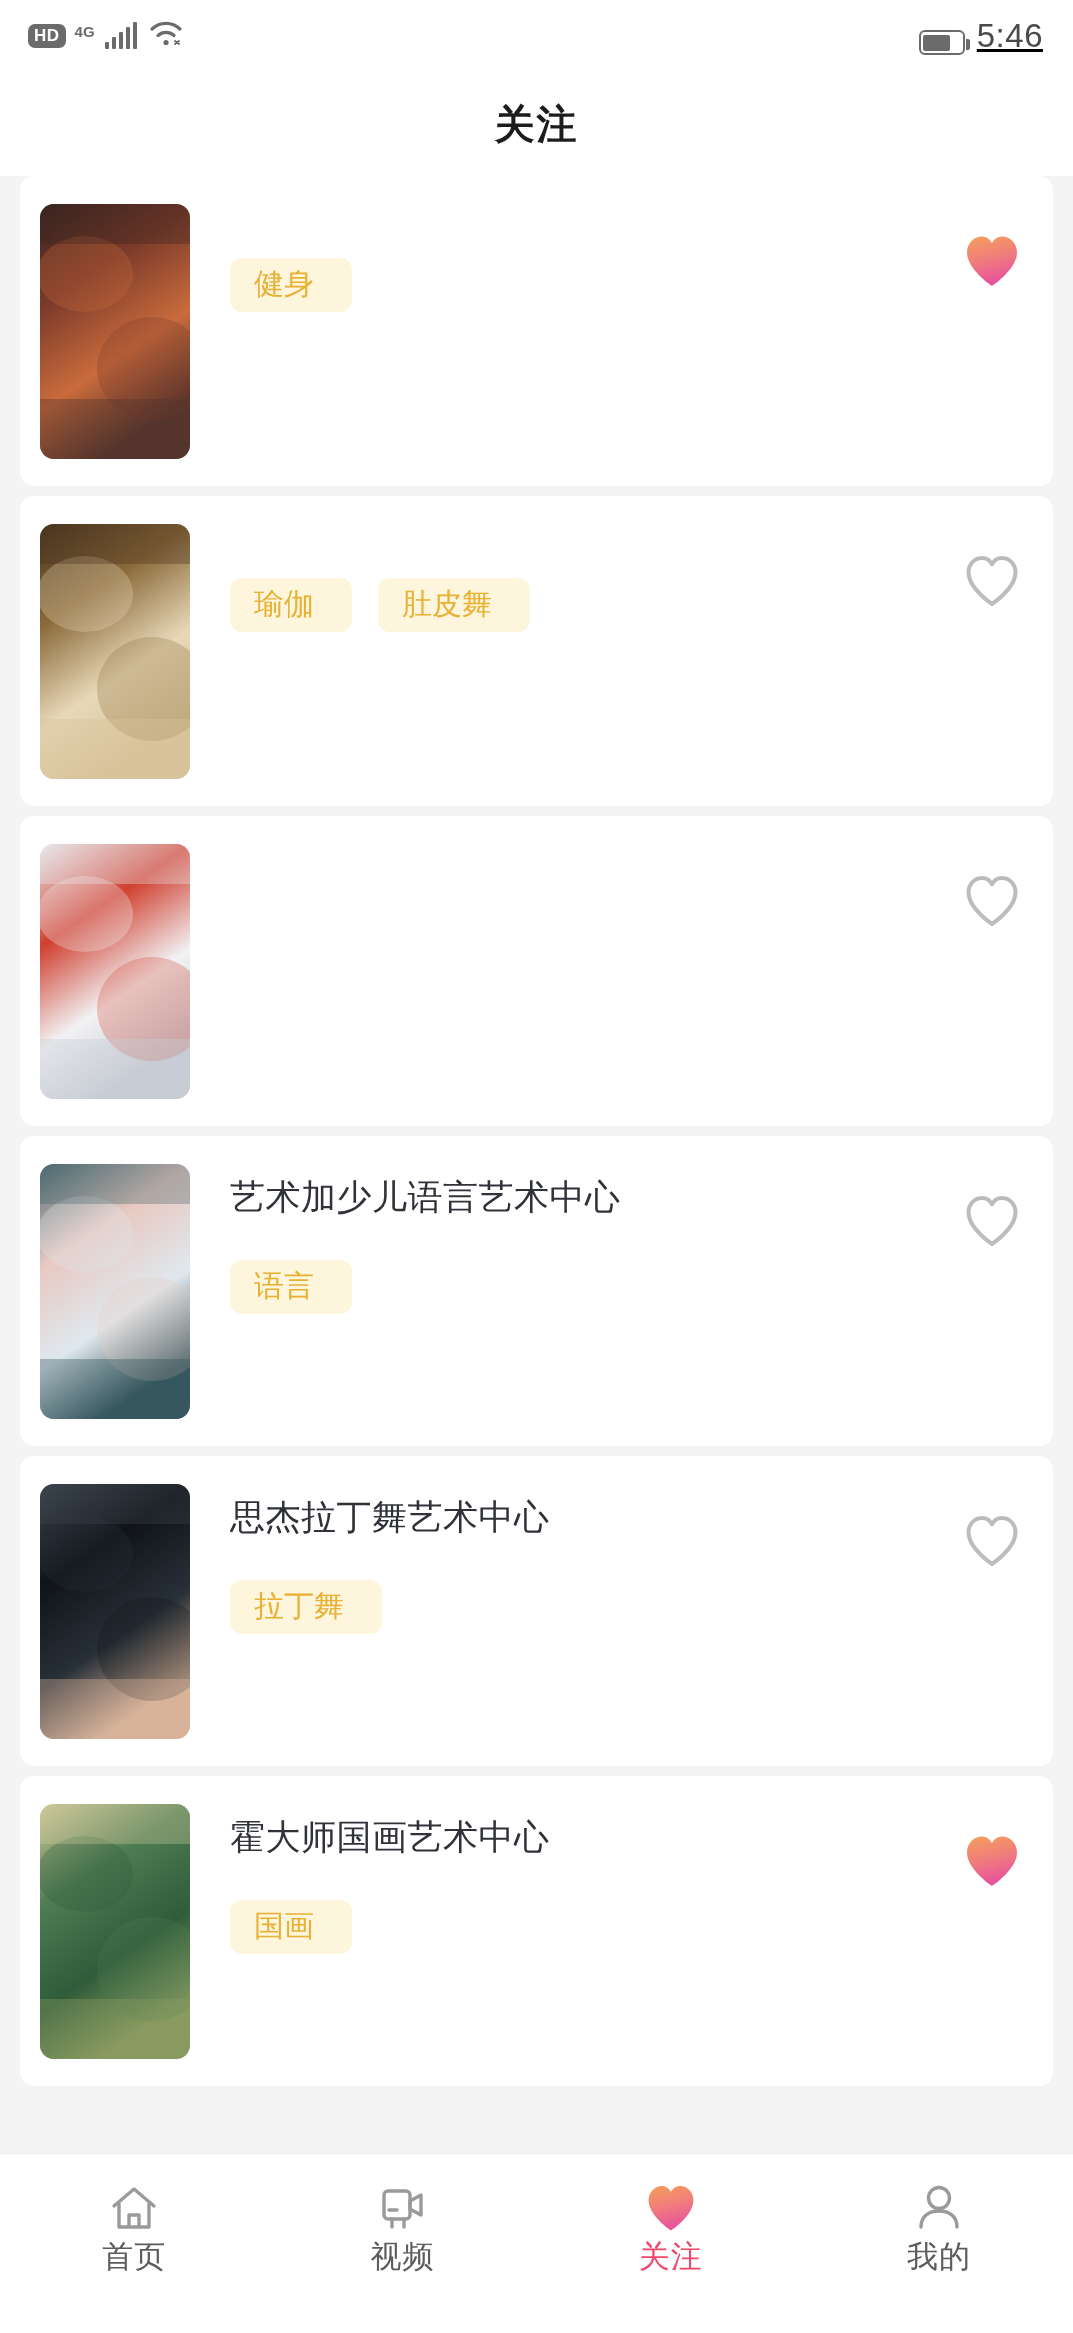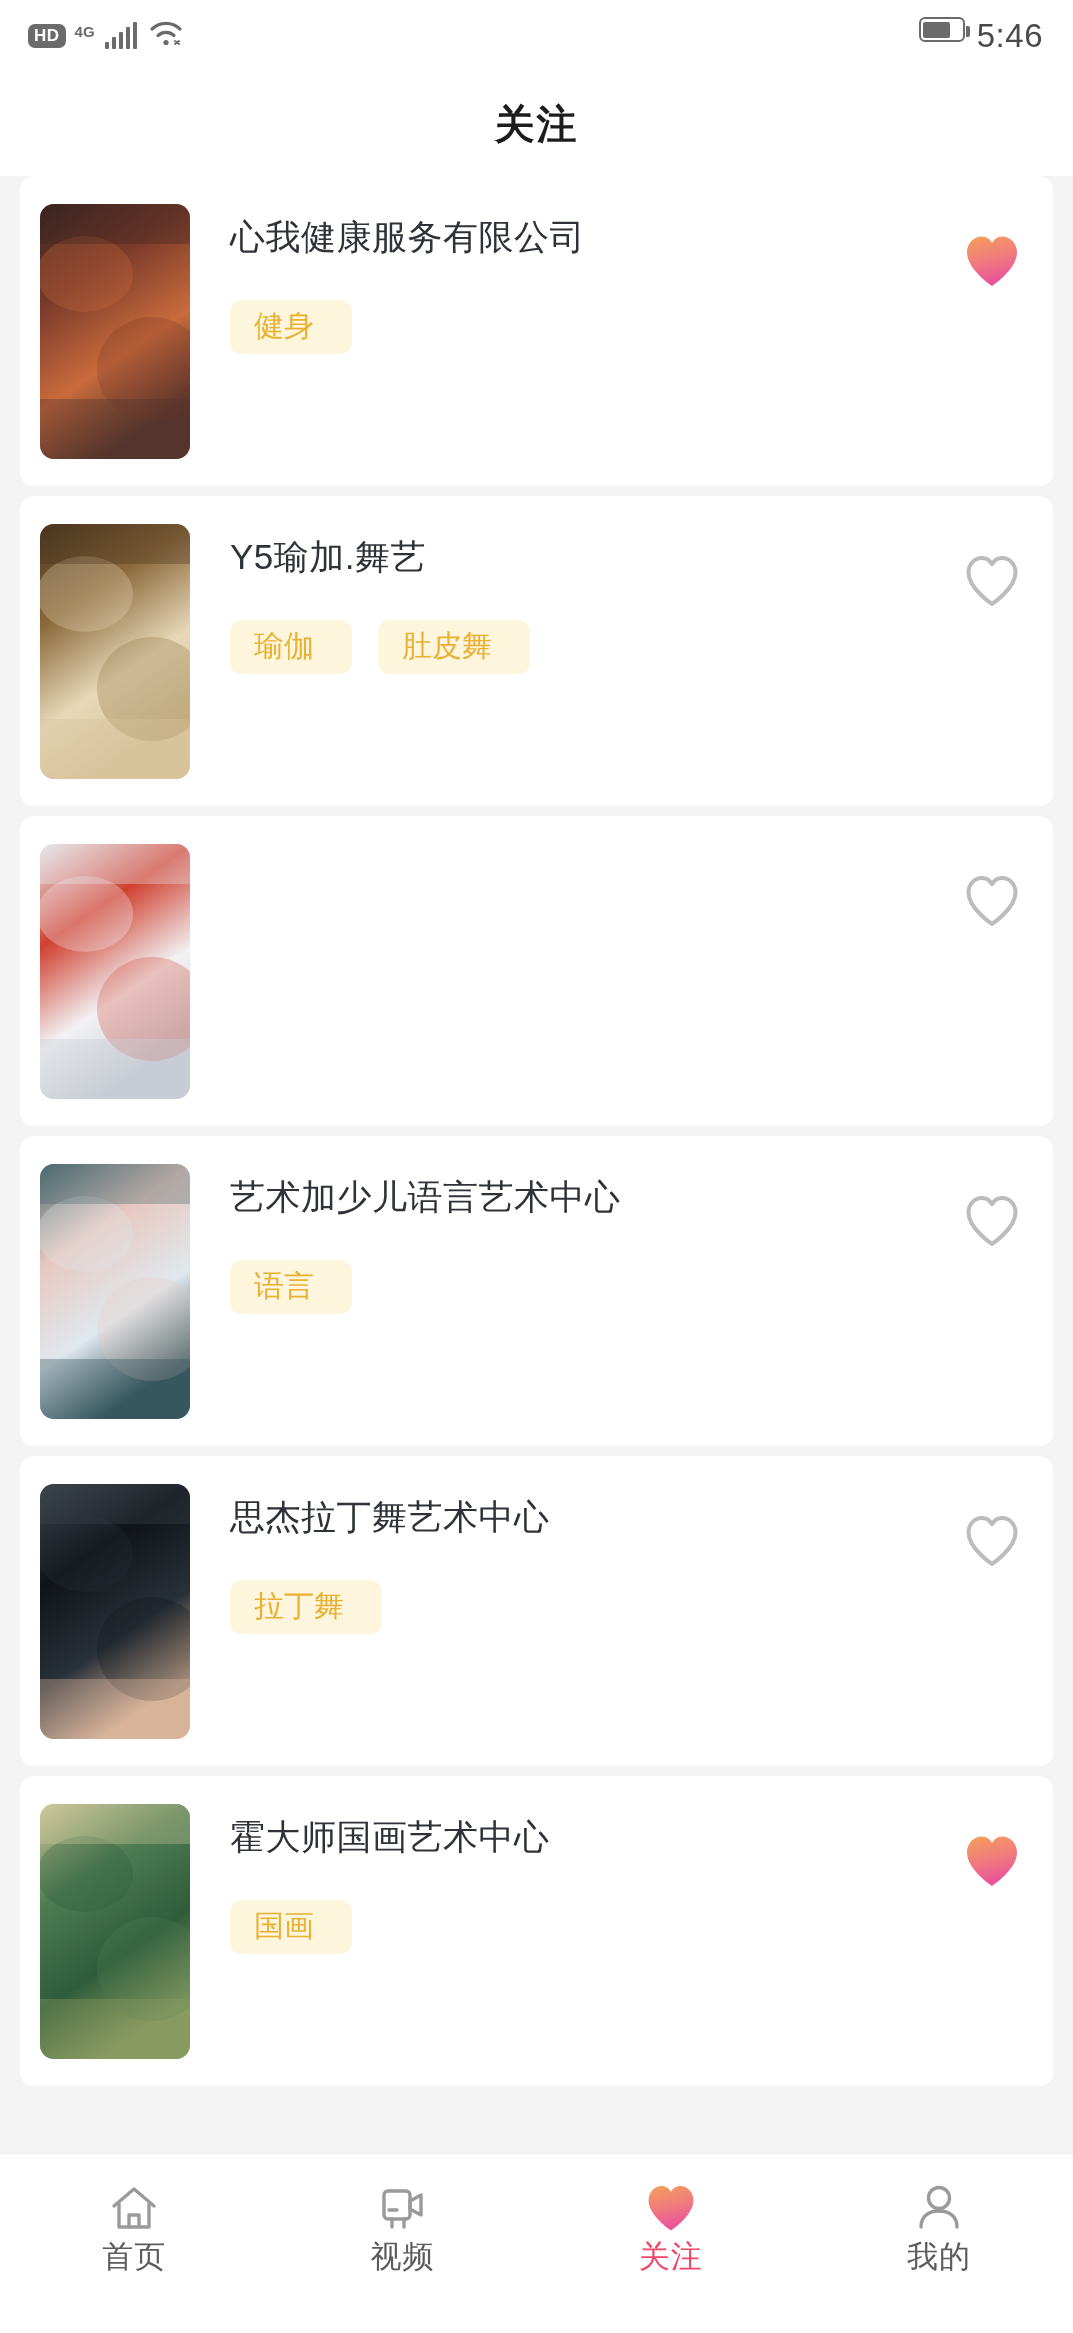--- a/index.html
+++ b/index.html
@@ -18,21 +18,21 @@
 
   
   .statusbar {
     height:72px; flex:0 0 72px;
     background:#ffffff;
     display:flex; align-items:center;
     justify-content:space-between;
     padding:0 30px 0 28px;
   }
   .sb-left { display:flex; align-items:center; gap:9px; }
-  .sb-right { display:flex; align-items:flex-start; gap:12px; }
+  .sb-right { display:flex; align-items:flex-end; gap:12px;text-decoration:underline; }
   .hd-badge {
     background:#6b6b6b; color:#fff;
     font-size:17px; font-weight:bold;
     border-radius:7px;
     padding:3px 6px 4px 6px;
     line-height:1;
     letter-spacing:0.5px;
   }
   .net-wrap { display:flex; align-items:flex-end; gap:10px; }
   .net-label { font-size:15px; color:#6b6b6b; font-weight:bold; align-self:flex-start; margin-bottom:-2px;}
@@ -211,21 +211,20 @@
       </linearGradient>
     </defs>
     <rect x="0" y="0" width="150" height="255" fill="url(#tg0)"></rect>
     <ellipse cx="45" cy="70" rx="48" ry="38" fill="#c96b3c" opacity="0.30"></ellipse>
     <ellipse cx="112" cy="165" rx="55" ry="52" fill="#7a3a2a" opacity="0.28"></ellipse>
     <rect x="0" y="195" width="150" height="60" fill="#55352c" opacity="0.38"></rect>
     <rect x="0" y="0" width="150" height="40" fill="#3a2420" opacity="0.35"></rect>
   </svg>
         </div>
     <div class="card-body">
-      <div class="org-name">心我健康服务有限公司</div>
       <div class="tags">
             <span class="tag">健身</span>
           </div>
     </div>
     <div class="fav-btn">
       <svg viewBox="0 0 58 54">
     <defs>
               <linearGradient id="hgF" x1="0" y1="0" x2="0.25" y2="1">
       <stop offset="0%" stop-color="#f5a05a"></stop>
       <stop offset="55%" stop-color="#f07a7e"></stop>
@@ -248,21 +247,20 @@
       </linearGradient>
     </defs>
     <rect x="0" y="0" width="150" height="255" fill="url(#tg1)"></rect>
     <ellipse cx="45" cy="70" rx="48" ry="38" fill="#e8d8b8" opacity="0.30"></ellipse>
     <ellipse cx="112" cy="165" rx="55" ry="52" fill="#8a6a3a" opacity="0.28"></ellipse>
     <rect x="0" y="195" width="150" height="60" fill="#d8c39a" opacity="0.38"></rect>
     <rect x="0" y="0" width="150" height="40" fill="#4a3520" opacity="0.35"></rect>
   </svg>
         </div>
     <div class="card-body">
-      <div class="org-name">Y5瑜加.舞艺</div>
       <div class="tags">
             <span class="tag">瑜伽</span>
             <span class="tag">肚皮舞</span>
           </div>
     </div>
     <div class="fav-btn">
       <svg viewBox="0 0 58 54">
     <path d="M29 50 C29 50 5.5 34.5 5.5 18.5 C5.5 9.6 12.2 4 19 4 C23.8 4 27.2 6.8 29 10.2 C30.8 6.8 34.2 4 39 4 C45.8 4 52.5 9.6 52.5 18.5 C52.5 34.5 29 50 29 50 Z" fill="none" stroke="#bcbcbc" stroke-width="4" stroke-linejoin="round"></path>
   </svg>
     </div>

